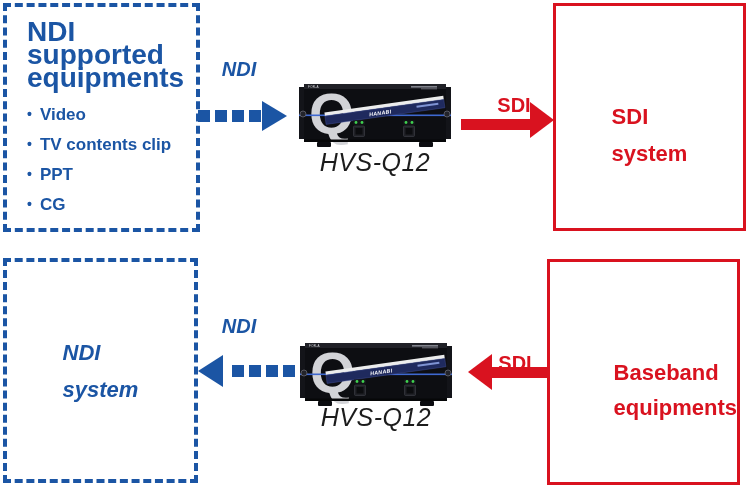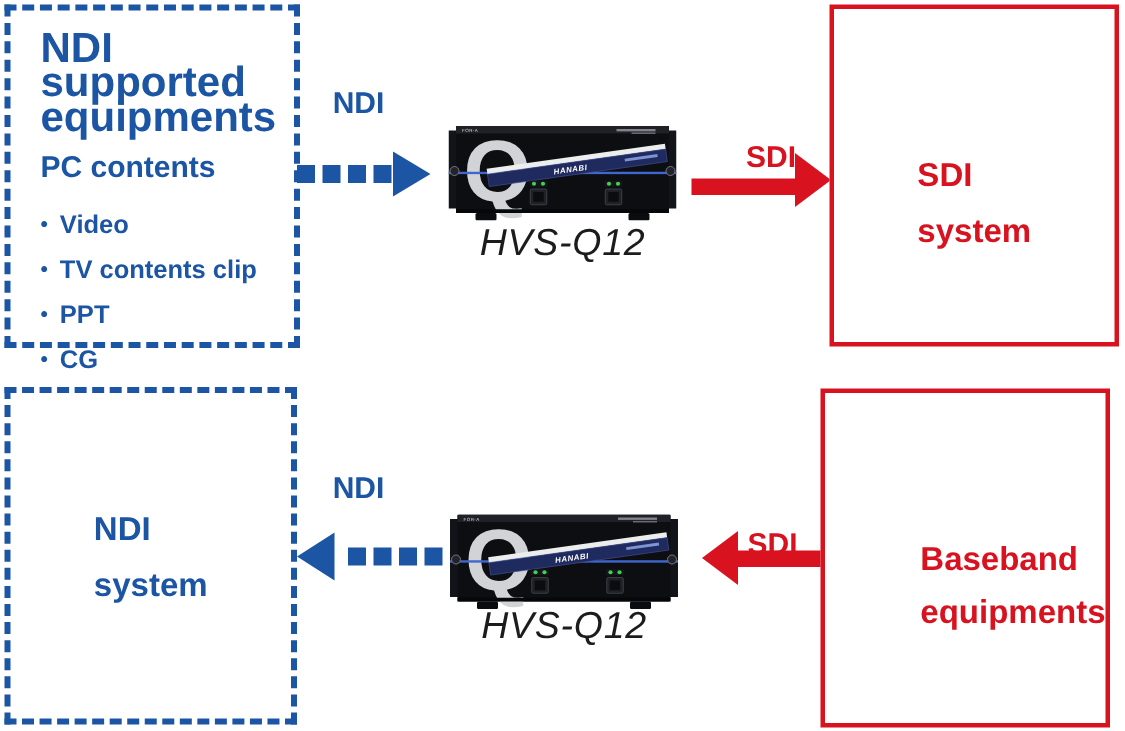--- a/index.html
+++ b/index.html
@@ -11,21 +11,21 @@
   #canvas{
     position:relative;width:750px;height:487px;background:#ffffff;
     font-family:"Liberation Sans",sans-serif;overflow:hidden;
   }
   .box{position:absolute;background:#ffffff;box-sizing:border-box;}
   .box-blue{border:4px dashed var(--blue);}
   .box-red{border:3px solid var(--red);}
   .flex-center{display:flex;align-items:center;justify-content:center;}
   .lines-block{font-weight:bold;font-size:22px;line-height:37px;text-align:left;}
   .lines-block.tight{line-height:35px;}
-  .blue-text{color:var(--blue);}
+  .blue-text{color:var(--blue);font-style:italic;}
   .red-text{color:var(--red);margin-top:36px;}
   .src-content{padding:13px 4px 0 20px;}
   .heading{font-size:28px;line-height:23px;font-weight:bold;color:var(--blue);}
   .subheading{margin-top:12px;font-size:20px;font-weight:bold;color:var(--blue);}
   .bullets{margin-top:11px;}
   .bullet-row{height:30px;display:flex;align-items:center;color:var(--blue);font-size:17px;font-weight:bold;}
   .bullet-mark{font-size:14px;margin-right:8px;position:relative;top:-1px;}
   .flow-label{position:absolute;font-size:20px;font-weight:bold;text-align:center;width:48px;}
   .dash{position:absolute;width:12px;height:12px;background:var(--blue);}
   .tri{position:absolute;width:0;height:0;}
@@ -42,21 +42,20 @@
 <body>
 
 <div id="canvas">
 
   <div class="box box-blue" style="left:3px;top:3px;width:197px;height:229px;">
     <div class="src-content">
       <div class="heading">
         <div>NDI supported</div>
         <div>equipments</div>
       </div>
-      <div class="subheading">PC contents</div>
       <div class="bullets">
         <div class="bullet-row">
           <span class="bullet-mark">•</span>
           <span>Video</span>
         </div>
         <div class="bullet-row">
           <span class="bullet-mark">•</span>
           <span>TV contents clip</span>
         </div>
         <div class="bullet-row">

